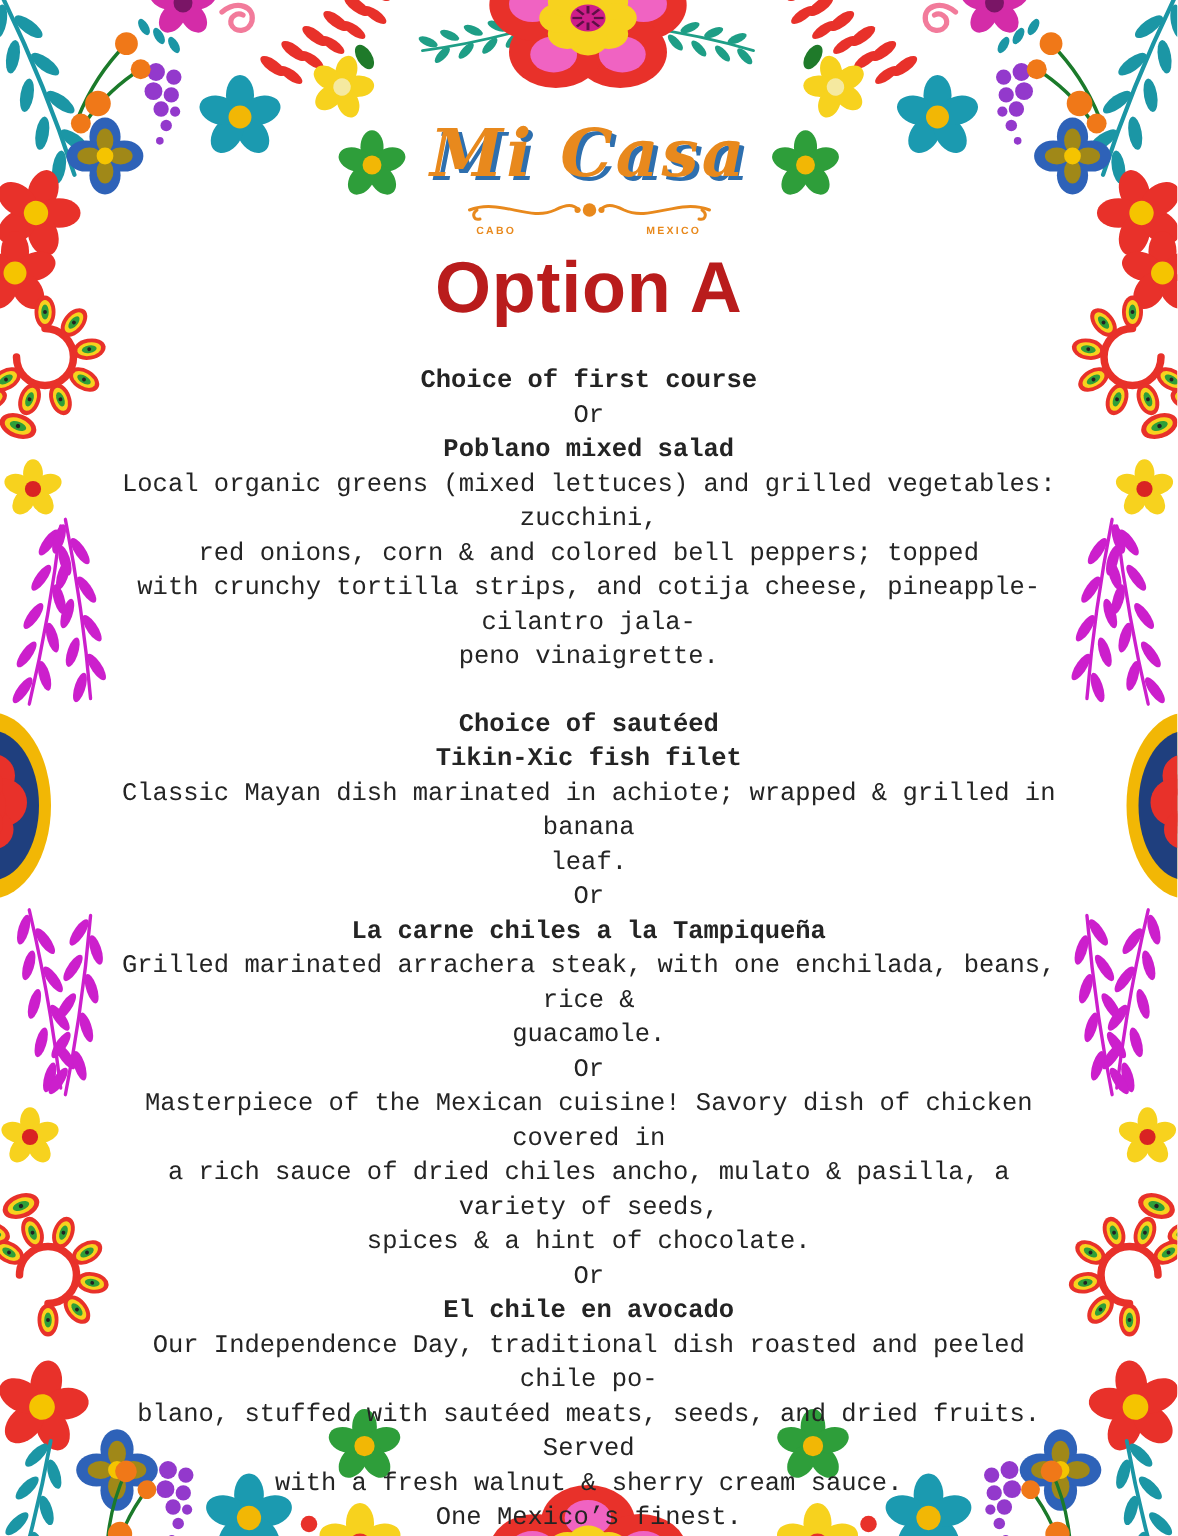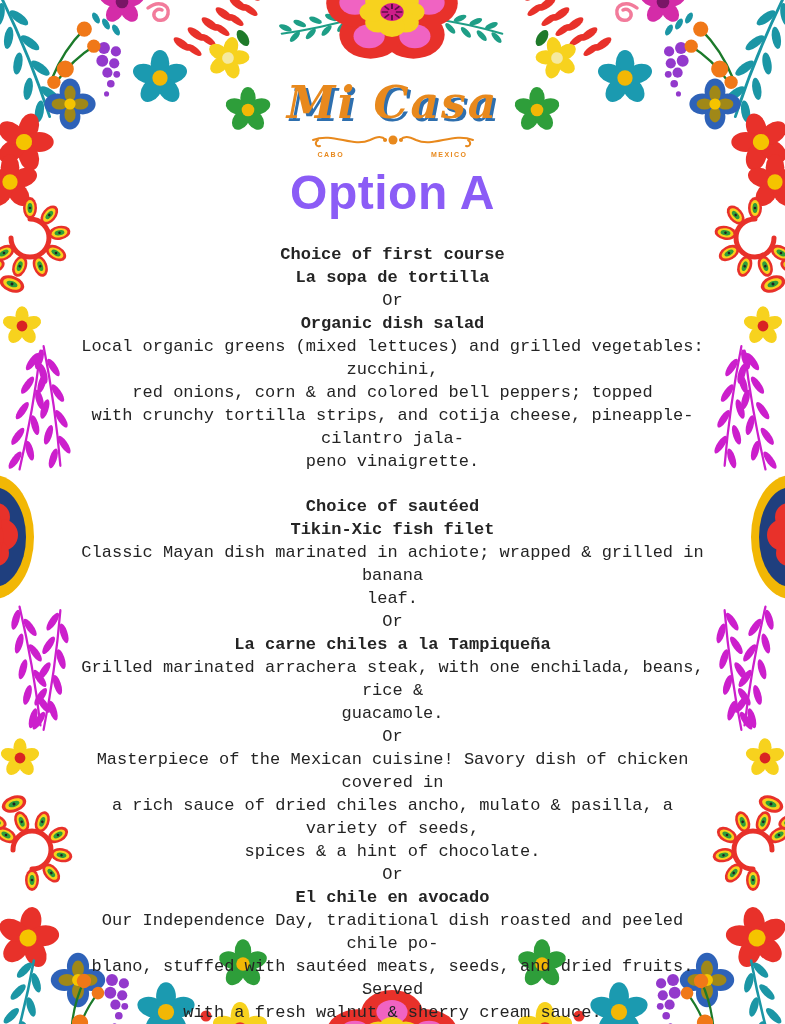--- a/index.html
+++ b/index.html
@@ -7,21 +7,21 @@
   .page{position:relative;width:785px;height:1024px;background:#fff;}
   .border-art{position:absolute;left:0;top:0;width:785px;height:1024px;z-index:1;pointer-events:none;}
   .content{position:absolute;left:0;top:0;right:0;z-index:2;text-align:center;color:#1f1f1f;}
   .logo-wrap{padding-top:78px;}
   .brand{display:inline-block;font-family:"DejaVu Serif",serif;font-style:italic;font-weight:700;
          font-size:44px;line-height:50px;color:#E8891D;letter-spacing:2px;
          text-shadow:3px 3px 0 #2E6FAE;}
   .flourish{display:block;margin:2px auto 0;width:170px;height:20px;}
   .logo-subs{width:150px;margin:0 auto;display:flex;justify-content:space-between;
              font-size:7px;font-weight:bold;color:#E8891D;letter-spacing:1.5px;line-height:9px;}
-  .page-title{margin:8px 0 0 0;font-size:48px;line-height:52px;font-weight:800;color:#8b5cf6;letter-spacing:0.5px;}
+  .page-title{margin:8px 0 0 0;font-size:48px;line-height:52px;font-weight:800;color:#b91c1c;letter-spacing:0.5px;}
   .menu-body{margin:24px auto 0;max-width:640px;font-size:17px;line-height:23px;color:#242424;font-family:Liberation Mono, monospace;}
   .hd{font-weight:bold;}
   .desc{white-space:pre-line;}
   .or{font-weight:400;}
   .sec-gap{margin-top:22px;}
   section{margin:0;padding:0;}
 </style>
 </head>
 <body>
 
@@ -264,23 +264,22 @@
         <span>MEXICO</span>
       </div>
     </div>
 
     <h1 class="page-title">Option A</h1>
 
     <div class="menu-body">
 
       <section>
         <div class="hd">Choice of first course</div>
-        <div class="hd">La sopa de tortilla</div>
         <div class="or">Or</div>
-        <div class="hd">Organic dish salad</div>
+        <div class="hd">Poblano mixed salad</div>
         <div class="desc">Local organic greens (mixed lettuces) and grilled vegetables: zucchini,
 red onions, corn &amp; and colored bell peppers; topped
 with crunchy tortilla strips, and cotija cheese, pineapple- cilantro jala-
 peno vinaigrette.</div>
       </section>
 
       <section class="sec-gap">
         <div class="hd">Choice of sautéed</div>
         <div class="hd">Tikin-Xic fish filet</div>
         <div class="desc">Classic Mayan dish marinated in achiote; wrapped &amp; grilled in banana

